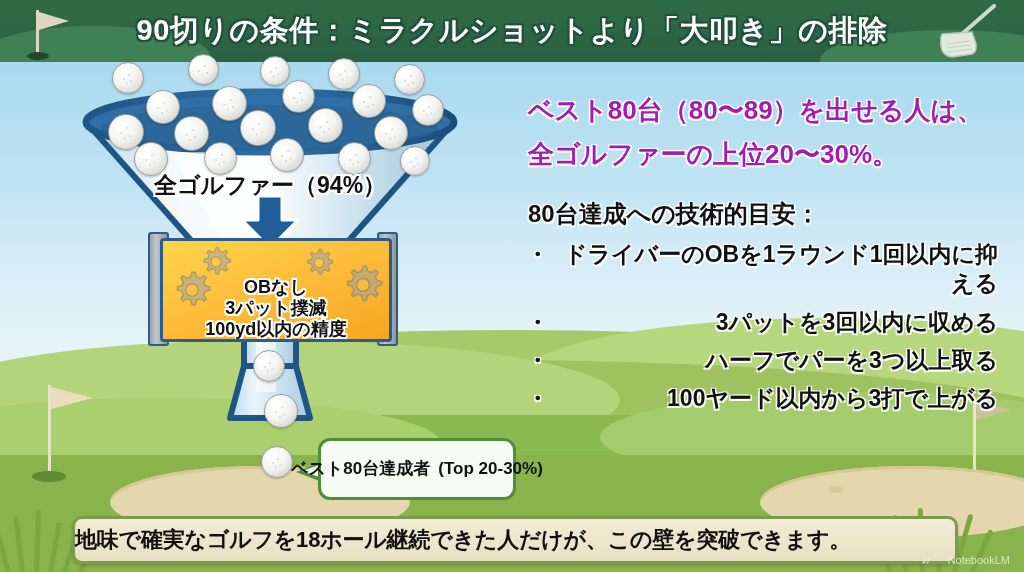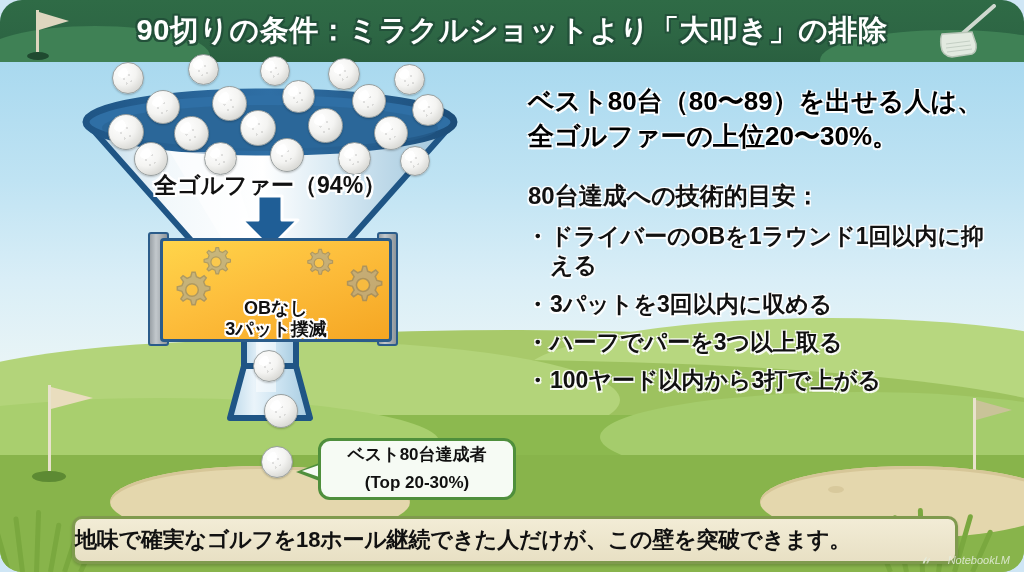--- a/index.html
+++ b/index.html
@@ -1,21 +1,21 @@
 <!DOCTYPE html>
 <html><head>
 <meta charset="utf-8">
 <style>
   html,body{margin:0;padding:0;}
   body{
     width:1024px;height:572px;overflow:hidden;
     font-family:"Liberation Sans","DejaVu Sans",sans-serif;
     background:#cfe6f5;
   }
-  #stage{position:relative;width:1024px;height:572px;overflow:hidden;border-radius:22px;}
+  #stage{position:relative;width:1024px;height:572px;overflow:hidden;}
 
   
   .sky{
     position:absolute;left:0;top:62px;width:1024px;height:310px;
     background:linear-gradient(180deg,#a9d9ef 0%,#bfe3f3 38%,#d9eef7 70%,#eaf5f6 100%);
   }
   .hill-far{
     position:absolute;left:-40px;top:330px;width:1120px;height:140px;
     background:#a8c96a;
     border-radius:50% 50% 0 0 / 70px 90px 0 0;
@@ -169,49 +169,50 @@
       -1.6px -1.6px 0 #fff, 1.6px -1.6px 0 #fff,
       -1.6px  1.6px 0 #fff, 1.6px  1.6px 0 #fff,
        0 -1.6px 0 #fff, 0 1.6px 0 #fff, -1.6px 0 0 #fff, 1.6px 0 0 #fff;
     white-space:nowrap;
   }
 
   
   .callout{
     position:absolute;left:318px;top:438px;width:192px;height:56px;
     background:#f6fbf4;border:3px solid #4f8f3c;border-radius:12px;
-    display:flex;flex-direction:column;align-items:center;justify-content:center;gap:8px;
+    display:flex;align-items:center;justify-content:center;gap:8px;
   }
   .callout div{font-size:17px;font-weight:bold;color:#111;line-height:1.2;white-space:nowrap;}
   .callout-tail{
     position:absolute;left:296px;top:462px;width:0;height:0;
     border-top:10px solid transparent;border-bottom:10px solid transparent;
     border-right:26px solid #4f8f3c;
   }
   .callout-tail-in{
     position:absolute;left:302px;top:464px;width:0;height:0;
     border-top:7px solid transparent;border-bottom:7px solid transparent;
     border-right:20px solid #f6fbf4;
   }
 
   
   .right-text{position:absolute;left:528px;top:84px;width:470px;}
   .lead{
-    font-size:26px;font-weight:bold;color:#000000;line-height:1.34;
+    font-size:26px;font-weight:bold;color:#a21caf;line-height:1.34;
     text-shadow:
       -1.5px -1.5px 0 rgba(255,255,255,.9), 1.5px -1.5px 0 rgba(255,255,255,.9),
       -1.5px  1.5px 0 rgba(255,255,255,.9), 1.5px  1.5px 0 rgba(255,255,255,.9);
+    margin-top: 9px;
   }
   .sub-head{
     margin-top:26px;font-size:24px;font-weight:bold;color:#111;
     text-shadow:
       -1.5px -1.5px 0 rgba(255,255,255,.85), 1.5px -1.5px 0 rgba(255,255,255,.85),
       -1.5px  1.5px 0 rgba(255,255,255,.85), 1.5px  1.5px 0 rgba(255,255,255,.85);
   }
-  ul.bullets{margin:10px 0 8px 0;padding:0;list-style:none;}
+  ul.bullets{margin:10px 0 8px 0;padding:0;list-style:none;text-align:right;}
   ul.bullets li{
     position:relative;padding-left:22px;margin-bottom:9px;
     font-size:23px;font-weight:bold;color:#111;line-height:1.28;
     text-shadow:
       -1.5px -1.5px 0 rgba(255,255,255,.85), 1.5px -1.5px 0 rgba(255,255,255,.85),
       -1.5px  1.5px 0 rgba(255,255,255,.85), 1.5px  1.5px 0 rgba(255,255,255,.85);
   }
   ul.bullets li::before{
     content:"・";position:absolute;left:-2px;top:0;font-size:23px;color:#111;
   }
@@ -223,21 +224,21 @@
     border:3px solid #7f9a4e;border-radius:10px;
     display:flex;align-items:center;justify-content:flex-start;
     box-shadow:0 2px 3px rgba(0,0,0,.18);
   }
   .banner span{
     font-size:22px;font-weight:bold;color:#111;white-space:nowrap;letter-spacing:-0.2px;
   }
   .watermark{
     position:absolute;right:14px;bottom:6px;
     display:flex;align-items:center;gap:15px;
-    font-size:11px;color:#e7eedf;opacity:.85;font-style:italic;
+    font-size:11px;color:#e7eedf;opacity:.85;
   }
   .wm-icon{width:12px;height:12px;}
 </style>
 </head>
 <body>
 
 <div id="stage">
 
   <div class="sky"></div>
   <div class="hill-far"></div>
@@ -410,20 +411,21 @@
       <svg class="gear" style="left:178px;top:22px;" width="44" height="44" viewBox="0 0 40 40">
         <g fill="#9aa3a8" stroke="#6f777c" stroke-width="1.4">
           <path d="M20 3 l3 0 1.2 4.4 3.5 1.5 3.8-2.5 2.1 2.1-2.5 3.8 1.5 3.5 4.4 1.2 0 3-4.4 1.2-1.5 3.5 2.5 3.8-2.1 2.1-3.8-2.5-3.5 1.5-1.2 4.4-3 0-1.2-4.4-3.5-1.5-3.8 2.5-2.1-2.1 2.5-3.8-1.5-3.5-4.4-1.2 0-3 4.4-1.2 1.5-3.5-2.5-3.8 2.1-2.1 3.8 2.5 3.5-1.5z"></path>
           <circle cx="20" cy="20" r="6" fill="#f5c04a"></circle>
         </g>
       </svg>
 
       <div class="panel-text">
         <div>OBなし</div>
         <div>3パット撲滅</div>
+        <div>100yd以内の精度</div>
       </div>
     </div>
   </div>
 
   <div class="callout-tail"></div>
   <div class="callout-tail-in"></div>
   <div class="callout">
     <div>ベスト80台達成者</div>
     <div>(Top 20-30%)</div>
   </div>

